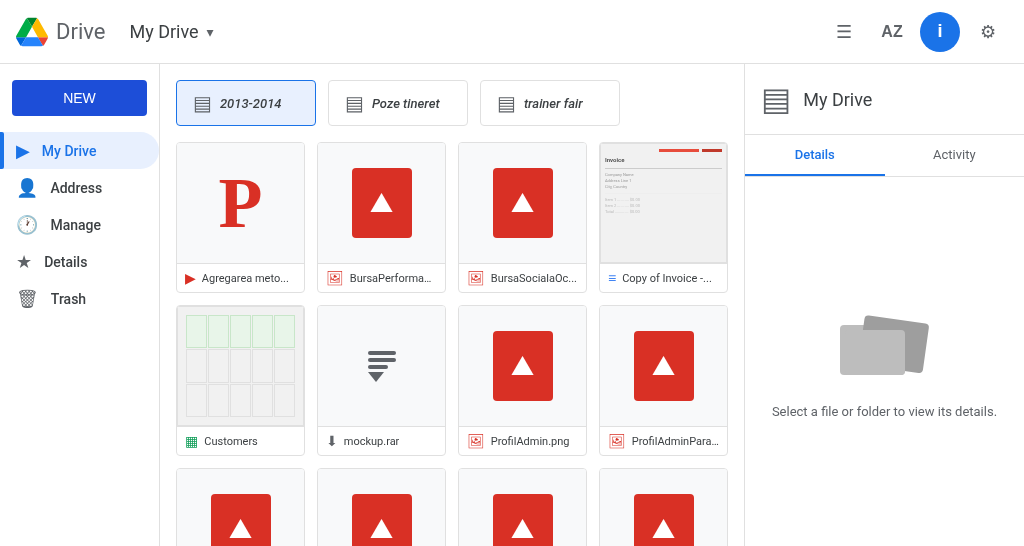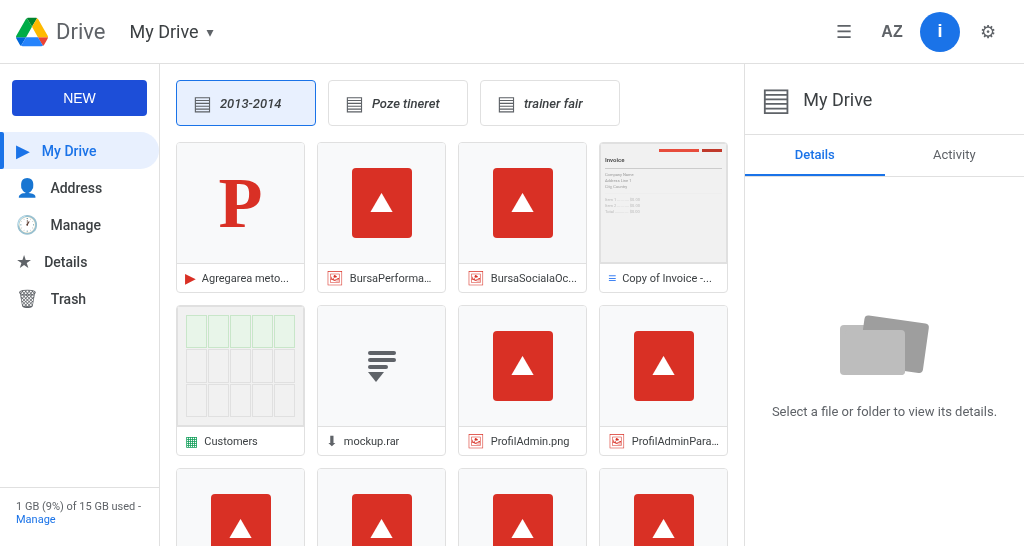--- a/index.html
+++ b/index.html
@@ -128,24 +128,20 @@
     </div>
     <div class="sidebar-item">
       <span class="sidebar-icon">★</span>
       <span>Details</span>
     </div>
     <div class="sidebar-item">
       <span class="sidebar-icon">🗑</span>
       <span>Trash</span>
     </div>
 
-    <div class="sidebar-bottom">
-      <span>1 GB (9%) of 15 GB used -</span>
-      <br><a href="#">Manage</a>
-    </div>
   </div>
 
   <div class="content">
 
     <div class="folders-row">
       <div class="folder-card selected">
         <span class="folder-icon">▤</span>
         <span class="folder-name">2013-2014</span>
       </div>
       <div class="folder-card">

